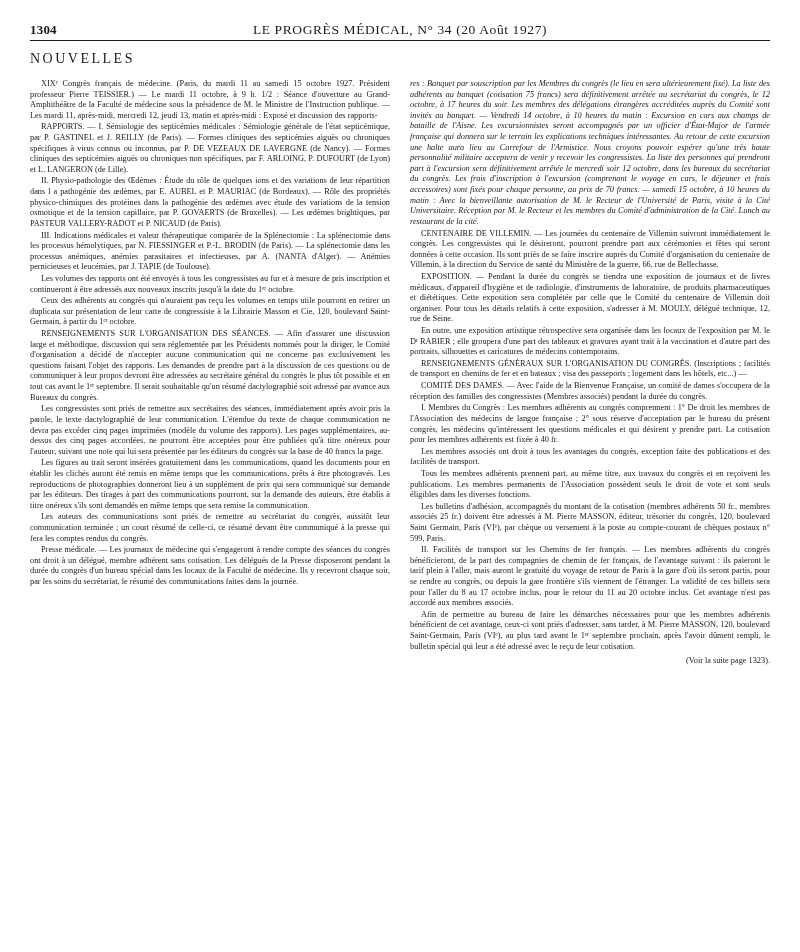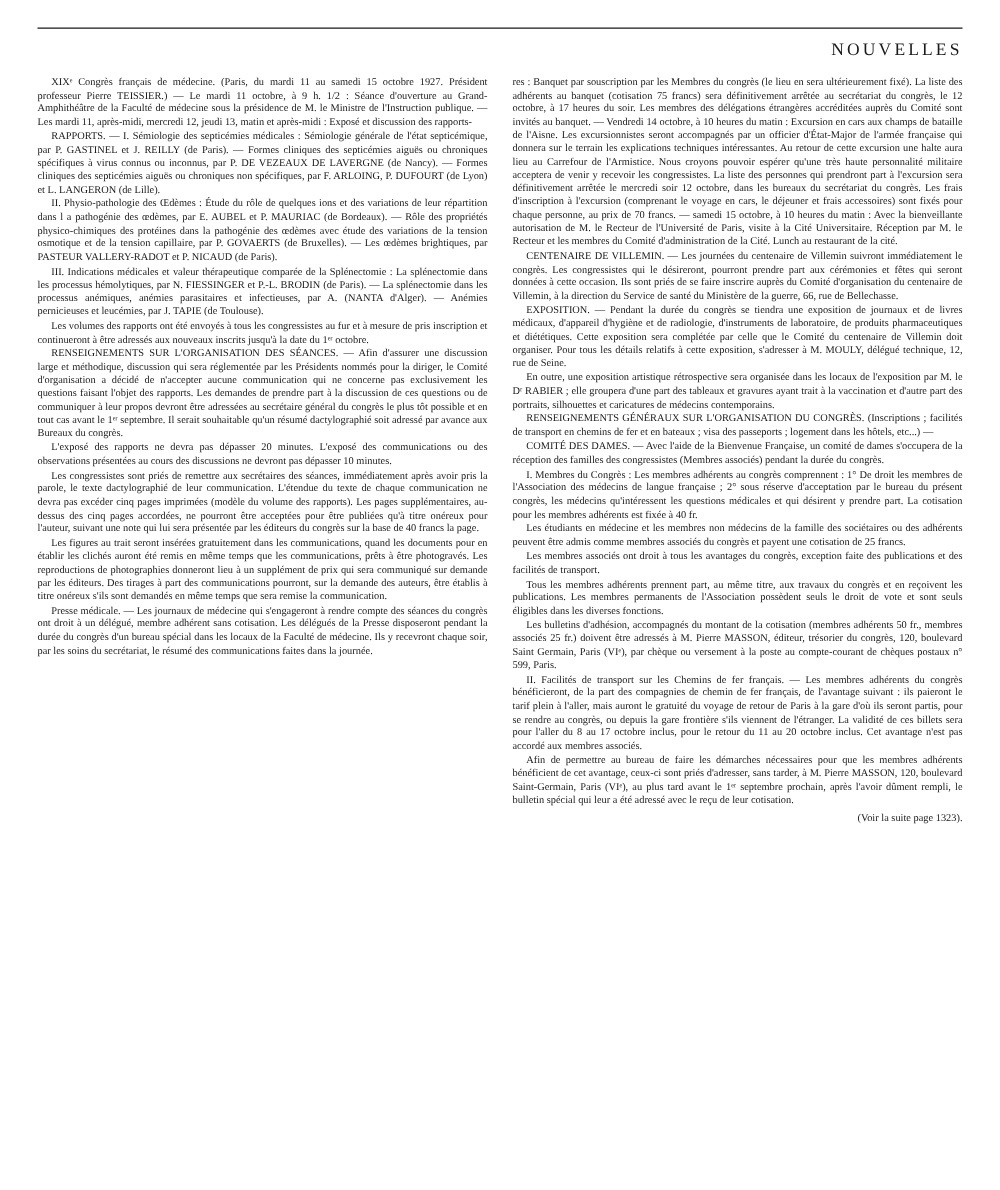--- a/index.html
+++ b/index.html
@@ -40,21 +40,21 @@
     font-size: 13.5px;
     letter-spacing: .6px;
   }
   .runhead .spacer { width: 60px; }
   .rule {
     border-bottom: 1.4px solid #1a1a1a;
     margin: 0 0 10px 0;
   }
   
   .section-title {
-    text-align: right;
+    text-align: left;
     font-size: 14px;
     letter-spacing: 2.5px;
     margin: 4px 0 12px 0;
   }
   
   .cols {
     display: flex;
     gap: 20px;
     height: 862px;
   }
@@ -62,60 +62,65 @@
     width: 360px;
     font-size: 8.3px;
     line-height: 1.28;
     text-align: justify;
     hyphens: auto;
   }
   .col p {
     margin: 0 0 1px 0;
     text-indent: 11px;
   }
-  .col p.noind { text-indent: 0; }
+  .col p.noind { text-indent: 0; font-style: italic; }
   .tail {
     text-align: right;
     font-size: 8.3px;
     margin-top: 4px;
   }
 </style>
 </head>
 <body>
 
 <div class="page">
 
+  <div class="runhead">
+    <div class="folio">1304</div>
+    <div class="title">LE PROGRÈS MÉDICAL, N° 34 (20 Août 1927)</div>
+    <div class="spacer"></div>
+  </div>
   <div class="rule"></div>
 
   <div class="section-title">NOUVELLES</div>
 
   <div class="cols">
 
     <div class="col">
       <p>XIXᵉ Congrès français de médecine. (Paris, du mardi 11 au samedi 15 octobre 1927. Président professeur Pierre TEISSIER.) — Le mardi 11 octobre, à 9 h. 1/2 : Séance d'ouverture au Grand-Amphithéâtre de la Faculté de médecine sous la présidence de M. le Ministre de l'Instruction publique. — Les mardi 11, après-midi, mercredi 12, jeudi 13, matin et après-midi : Exposé et discussion des rapports-</p>
       <p>RAPPORTS. — I. Sémiologie des septicémies médicales : Sémiologie générale de l'état septicémique, par P. GASTINEL et J. REILLY (de Paris). — Formes cliniques des septicémies aiguës ou chroniques spécifiques à virus connus ou inconnus, par P. DE VEZEAUX DE LAVERGNE (de Nancy). — Formes cliniques des septicémies aiguës ou chroniques non spécifiques, par F. ARLOING, P. DUFOURT (de Lyon) et L. LANGERON (de Lille).</p>
       <p>II. Physio-pathologie des Œdèmes : Étude du rôle de quelques ions et des variations de leur répartition dans l a pathogénie des œdèmes, par E. AUBEL et P. MAURIAC (de Bordeaux). — Rôle des propriétés physico-chimiques des protéines dans la pathogénie des œdèmes avec étude des variations de la tension osmotique et de la tension capillaire, par P. GOVAERTS (de Bruxelles). — Les œdèmes brightiques, par PASTEUR VALLERY-RADOT et P. NICAUD (de Paris).</p>
       <p>III. Indications médicales et valeur thérapeutique comparée de la Splénectomie : La splénectomie dans les processus hémolytiques, par N. FIESSINGER et P.-L. BRODIN (de Paris). — La splénectomie dans les processus anémiques, anémies parasitaires et infectieuses, par A. (NANTA d'Alger). — Anémies pernicieuses et leucémies, par J. TAPIE (de Toulouse).</p>
       <p>Les volumes des rapports ont été envoyés à tous les congressistes au fur et à mesure de pris inscription et continueront à être adressés aux nouveaux inscrits jusqu'à la date du 1ᵉʳ octobre.</p>
+      <p>Ceux des adhérents au congrès qui n'auraient pas reçu les volumes en temps utile pourront en retirer un duplicata sur présentation de leur carte de congressiste à la Librairie Masson et Cie, 120, boulevard Saint-Germain, à partir du 1ᵉʳ octobre.</p>
       <p>RENSEIGNEMENTS SUR L'ORGANISATION DES SÉANCES. — Afin d'assurer une discussion large et méthodique, discussion qui sera réglementée par les Présidents nommés pour la diriger, le Comité d'organisation a décidé de n'accepter aucune communication qui ne concerne pas exclusivement les questions faisant l'objet des rapports. Les demandes de prendre part à la discussion de ces questions ou de communiquer à leur propos devront être adressées au secrétaire général du congrès le plus tôt possible et en tout cas avant le 1ᵉʳ septembre. Il serait souhaitable qu'un résumé dactylographié soit adressé par avance aux Bureaux du congrès.</p>
-      <p>L'exposé des rapports ne devra pas dépasser 20 minutes. L'exposé des communications ou des observations présentées au cours des discussions ne devront pas dépasser 10 minutes.</p>
       <p>Les congressistes sont priés de remettre aux secrétaires des séances, immédiatement après avoir pris la parole, le texte dactylographié de leur communication. L'étendue du texte de chaque communication ne devra pas excéder cinq pages imprimées (modèle du volume des rapports). Les pages supplémentaires, au-dessus des cinq pages accordées, ne pourront être acceptées pour être publiées qu'à titre onéreux pour l'auteur, suivant une note qui lui sera présentée par les éditeurs du congrès sur la base de 40 francs la page.</p>
       <p>Les figures au trait seront insérées gratuitement dans les communications, quand les documents pour en établir les clichés auront été remis en même temps que les communications, prêts à être photogravés. Les reproductions de photographies donneront lieu à un supplément de prix qui sera communiqué sur demande par les éditeurs. Des tirages à part des communications pourront, sur la demande des auteurs, être établis à titre onéreux s'ils sont demandés en même temps que sera remise la communication.</p>
+      <p>Les auteurs des communications sont priés de remettre au secrétariat du congrès, aussitôt leur communication terminée ; un court résumé de celle-ci, ce résumé devant être communiqué à la presse qui fera les comptes rendus du congrès.</p>
       <p>Presse médicale. — Les journaux de médecine qui s'engageront à rendre compte des séances du congrès ont droit à un délégué, membre adhérent sans cotisation. Les délégués de la Presse disposeront pendant la durée du congrès d'un bureau spécial dans les locaux de la Faculté de médecine. Ils y recevront chaque soir, par les soins du secrétariat, le résumé des communications faites dans la journée.</p>
     </div>
 
     <div class="col">
       <p class="noind">res : Banquet par souscription par les Membres du congrès (le lieu en sera ultérieurement fixé). La liste des adhérents au banquet (cotisation 75 francs) sera définitivement arrêtée au secrétariat du congrès, le 12 octobre, à 17 heures du soir. Les membres des délégations étrangères accréditées auprès du Comité sont invités au banquet. — Vendredi 14 octobre, à 10 heures du matin : Excursion en cars aux champs de bataille de l'Aisne. Les excursionnistes seront accompagnés par un officier d'État-Major de l'armée française qui donnera sur le terrain les explications techniques intéressantes. Au retour de cette excursion une halte aura lieu au Carrefour de l'Armistice. Nous croyons pouvoir espérer qu'une très haute personnalité militaire acceptera de venir y recevoir les congressistes. La liste des personnes qui prendront part à l'excursion sera définitivement arrêtée le mercredi soir 12 octobre, dans les bureaux du secrétariat du congrès. Les frais d'inscription à l'excursion (comprenant le voyage en cars, le déjeuner et frais accessoires) sont fixés pour chaque personne, au prix de 70 francs. — samedi 15 octobre, à 10 heures du matin : Avec la bienveillante autorisation de M. le Recteur de l'Université de Paris, visite à la Cité Universitaire. Réception par M. le Recteur et les membres du Comité d'administration de la Cité. Lunch au restaurant de la cité.</p>
       <p>CENTENAIRE DE VILLEMIN. — Les journées du centenaire de Villemin suivront immédiatement le congrès. Les congressistes qui le désireront, pourront prendre part aux cérémonies et fêtes qui seront données à cette occasion. Ils sont priés de se faire inscrire auprès du Comité d'organisation du centenaire de Villemin, à la direction du Service de santé du Ministère de la guerre, 66, rue de Bellechasse.</p>
       <p>EXPOSITION. — Pendant la durée du congrès se tiendra une exposition de journaux et de livres médicaux, d'appareil d'hygiène et de radiologie, d'instruments de laboratoire, de produits pharmaceutiques et diététiques. Cette exposition sera complétée par celle que le Comité du centenaire de Villemin doit organiser. Pour tous les détails relatifs à cette exposition, s'adresser à M. MOULY, délégué technique, 12, rue de Seine.</p>
       <p>En outre, une exposition artistique rétrospective sera organisée dans les locaux de l'exposition par M. le Dʳ RABIER ; elle groupera d'une part des tableaux et gravures ayant trait à la vaccination et d'autre part des portraits, silhouettes et caricatures de médecins contemporains.</p>
       <p>RENSEIGNEMENTS GÉNÉRAUX SUR L'ORGANISATION DU CONGRÈS. (Inscriptions ; facilités de transport en chemins de fer et en bateaux ; visa des passeports ; logement dans les hôtels, etc...) —</p>
       <p>COMITÉ DES DAMES. — Avec l'aide de la Bienvenue Française, un comité de dames s'occupera de la réception des familles des congressistes (Membres associés) pendant la durée du congrès.</p>
       <p>I. Membres du Congrès : Les membres adhérents au congrès comprennent : 1° De droit les membres de l'Association des médecins de langue française ; 2° sous réserve d'acceptation par le bureau du présent congrès, les médecins qu'intéressent les questions médicales et qui désirent y prendre part. La cotisation pour les membres adhérents est fixée à 40 fr.</p>
-      <p>Les étudiants en médecine et les membres non médecins de la famille des sociétaires ou des adhérents peuvent être admis comme membres associés du congrès et payent une cotisation de 25 francs.</p>
       <p>Les membres associés ont droit à tous les avantages du congrès, exception faite des publications et des facilités de transport.</p>
       <p>Tous les membres adhérents prennent part, au même titre, aux travaux du congrès et en reçoivent les publications. Les membres permanents de l'Association possèdent seuls le droit de vote et sont seuls éligibles dans les diverses fonctions.</p>
       <p>Les bulletins d'adhésion, accompagnés du montant de la cotisation (membres adhérents 50 fr., membres associés 25 fr.) doivent être adressés à M. Pierre MASSON, éditeur, trésorier du congrès, 120, boulevard Saint Germain, Paris (VIᵉ), par chèque ou versement à la poste au compte-courant de chèques postaux n° 599, Paris.</p>
       <p>II. Facilités de transport sur les Chemins de fer français. — Les membres adhérents du congrès bénéficieront, de la part des compagnies de chemin de fer français, de l'avantage suivant : ils paieront le tarif plein à l'aller, mais auront le gratuité du voyage de retour de Paris à la gare d'où ils seront partis, pour se rendre au congrès, ou depuis la gare frontière s'ils viennent de l'étranger. La validité de ces billets sera pour l'aller du 8 au 17 octobre inclus, pour le retour du 11 au 20 octobre inclus. Cet avantage n'est pas accordé aux membres associés.</p>
       <p>Afin de permettre au bureau de faire les démarches nécessaires pour que les membres adhérents bénéficient de cet avantage, ceux-ci sont priés d'adresser, sans tarder, à M. Pierre MASSON, 120, boulevard Saint-Germain, Paris (VIᵉ), au plus tard avant le 1ᵉʳ septembre prochain, après l'avoir dûment rempli, le bulletin spécial qui leur a été adressé avec le reçu de leur cotisation.</p>
       <div class="tail">(Voir la suite page 1323).</div>
     </div>
 
   </div>
 </div>

